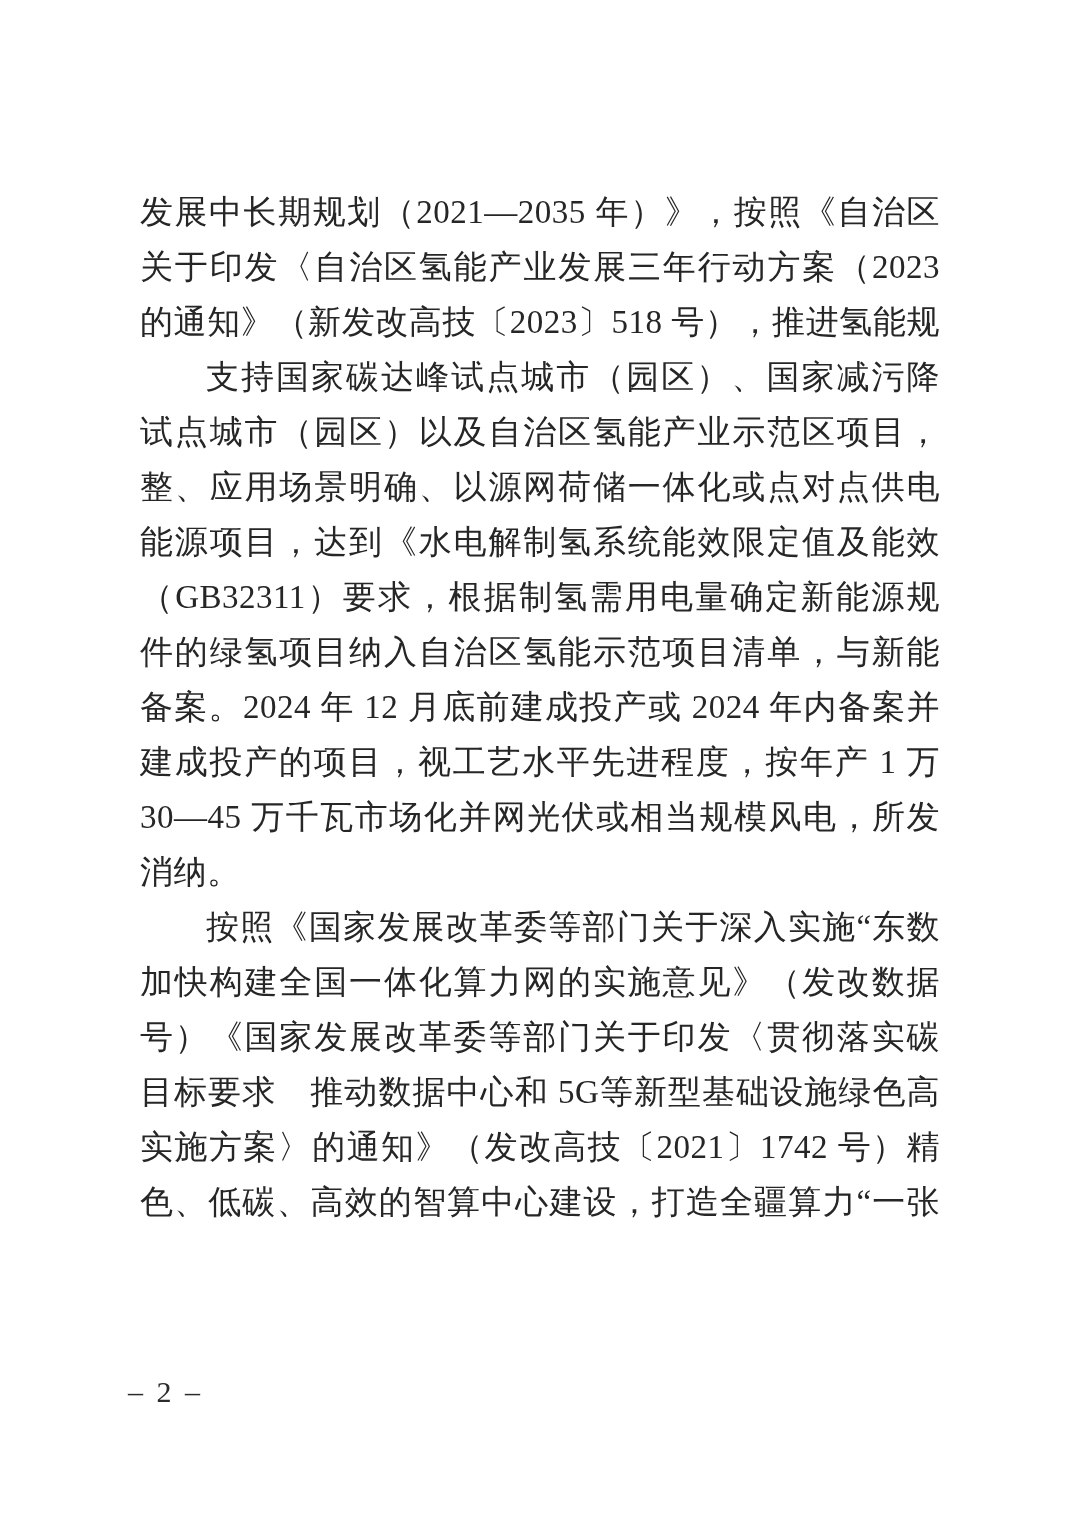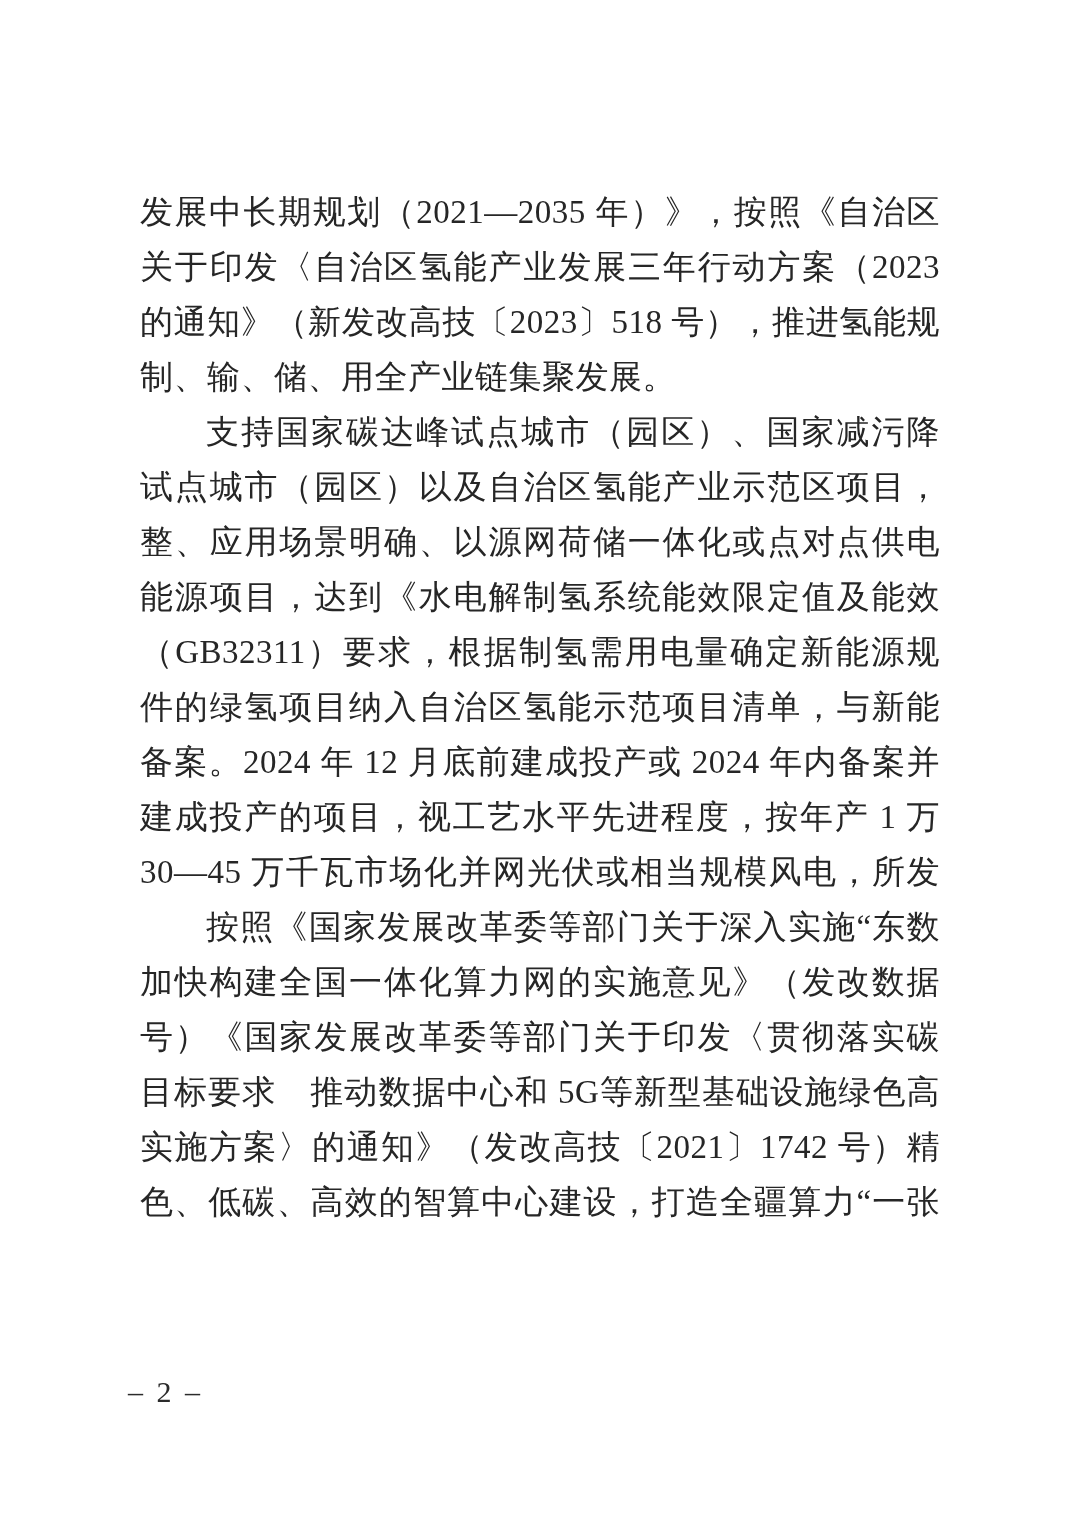--- a/index.html
+++ b/index.html
@@ -56,30 +56,30 @@
   }
 </style>
 </head>
 <body>
 
 <div class="page">
   <div class="content">
       <div class="line">发展中长期规划（2021—2035 年）》，按照《自治区发展改革委</div>
       <div class="line">关于印发〈自治区氢能产业发展三年行动方案（2023—2025 年）〉</div>
       <div class="line">的通知》（新发改高技〔2023〕518 号），推进氢能规模加速壮大，</div>
-      <div class="line para-end">制、输、储、用全产业链集聚发展。</div>
       <div class="line indent">支持国家碳达峰试点城市（园区）、国家减污降碳协同创新</div>
       <div class="line">试点城市（园区）以及自治区氢能产业示范区项目，对产业链完</div>
       <div class="line">整、应用场景明确、以源网荷储一体化或点对点供电方式建设新</div>
       <div class="line">能源项目，达到《水电解制氢系统能效限定值及能效等级》</div>
       <div class="line">（GB32311）要求，根据制氢需用电量确定新能源规模。符合条</div>
       <div class="line">件的绿氢项目纳入自治区氢能示范项目清单，与新能源项目一体</div>
       <div class="line">备案。2024 年 12 月底前建成投产或 2024 年内备案并于一年内</div>
       <div class="line">建成投产的项目，视工艺水平先进程度，按年产 1 万吨氢支持</div>
       <div class="line">30—45 万千瓦市场化并网光伏或相当规模风电，所发电量并网</div>
+      <div class="line para-end">消纳。</div>
       <div class="line indent">按照《国家发展改革委等部门关于深入实施“东数西算”工程</div>
       <div class="line">加快构建全国一体化算力网的实施意见》（发改数据〔2023〕1779</div>
       <div class="line">号）《国家发展改革委等部门关于印发〈贯彻落实碳达峰碳中和</div>
       <div class="line">目标要求　推动数据中心和 5G等新型基础设施绿色高质量发展</div>
       <div class="line">实施方案〉的通知》（发改高技〔2021〕1742 号）精神，支持绿</div>
       <div class="line">色、低碳、高效的智算中心建设，打造全疆算力“一张网”，融入</div>
     </div>
   <div class="footer">– 2 –</div>
 </div>
 

